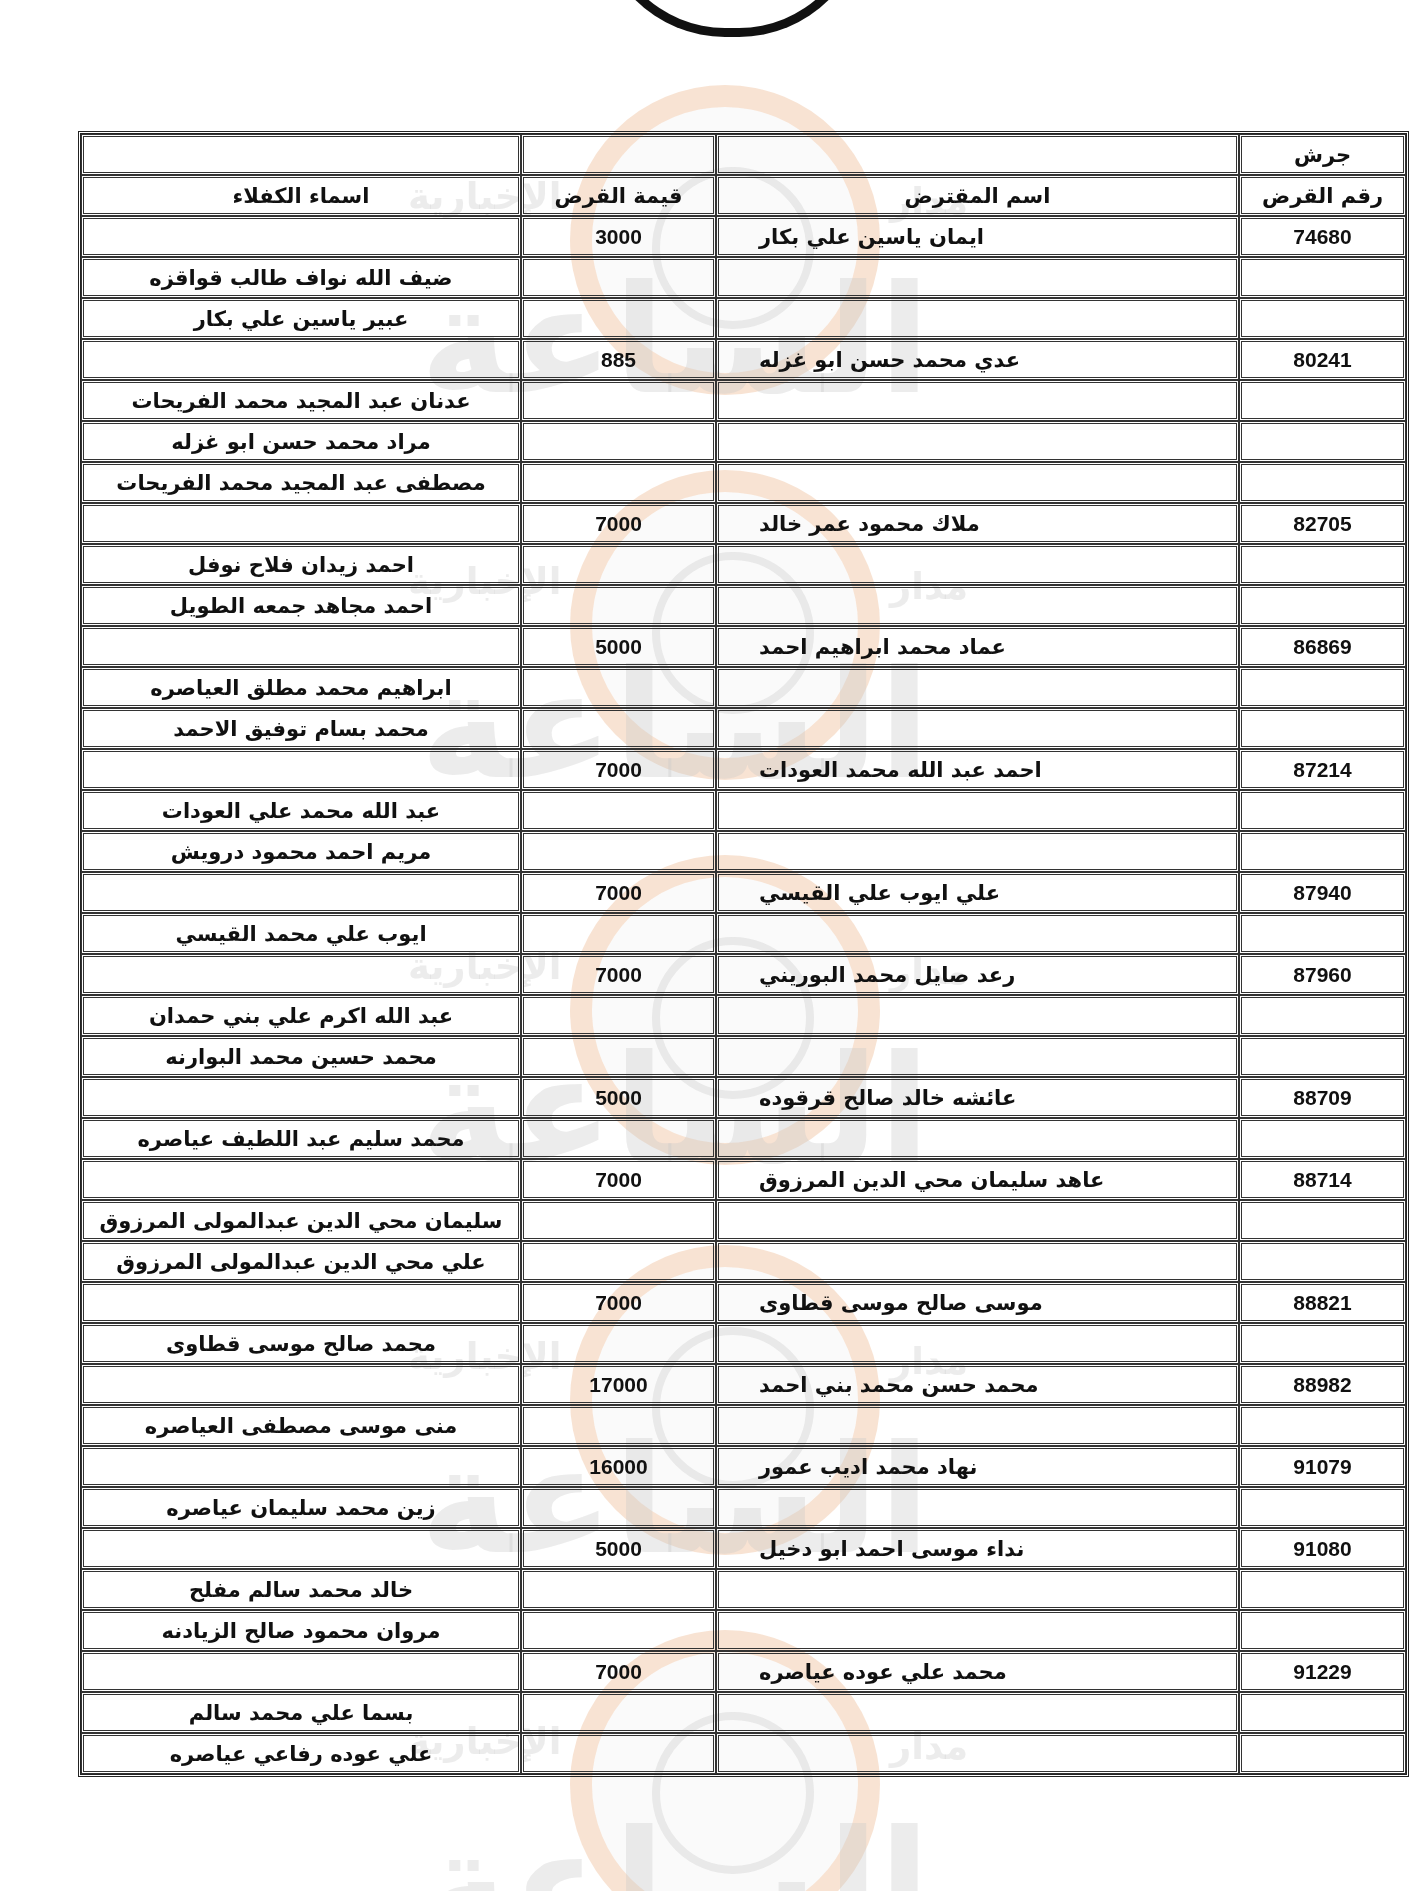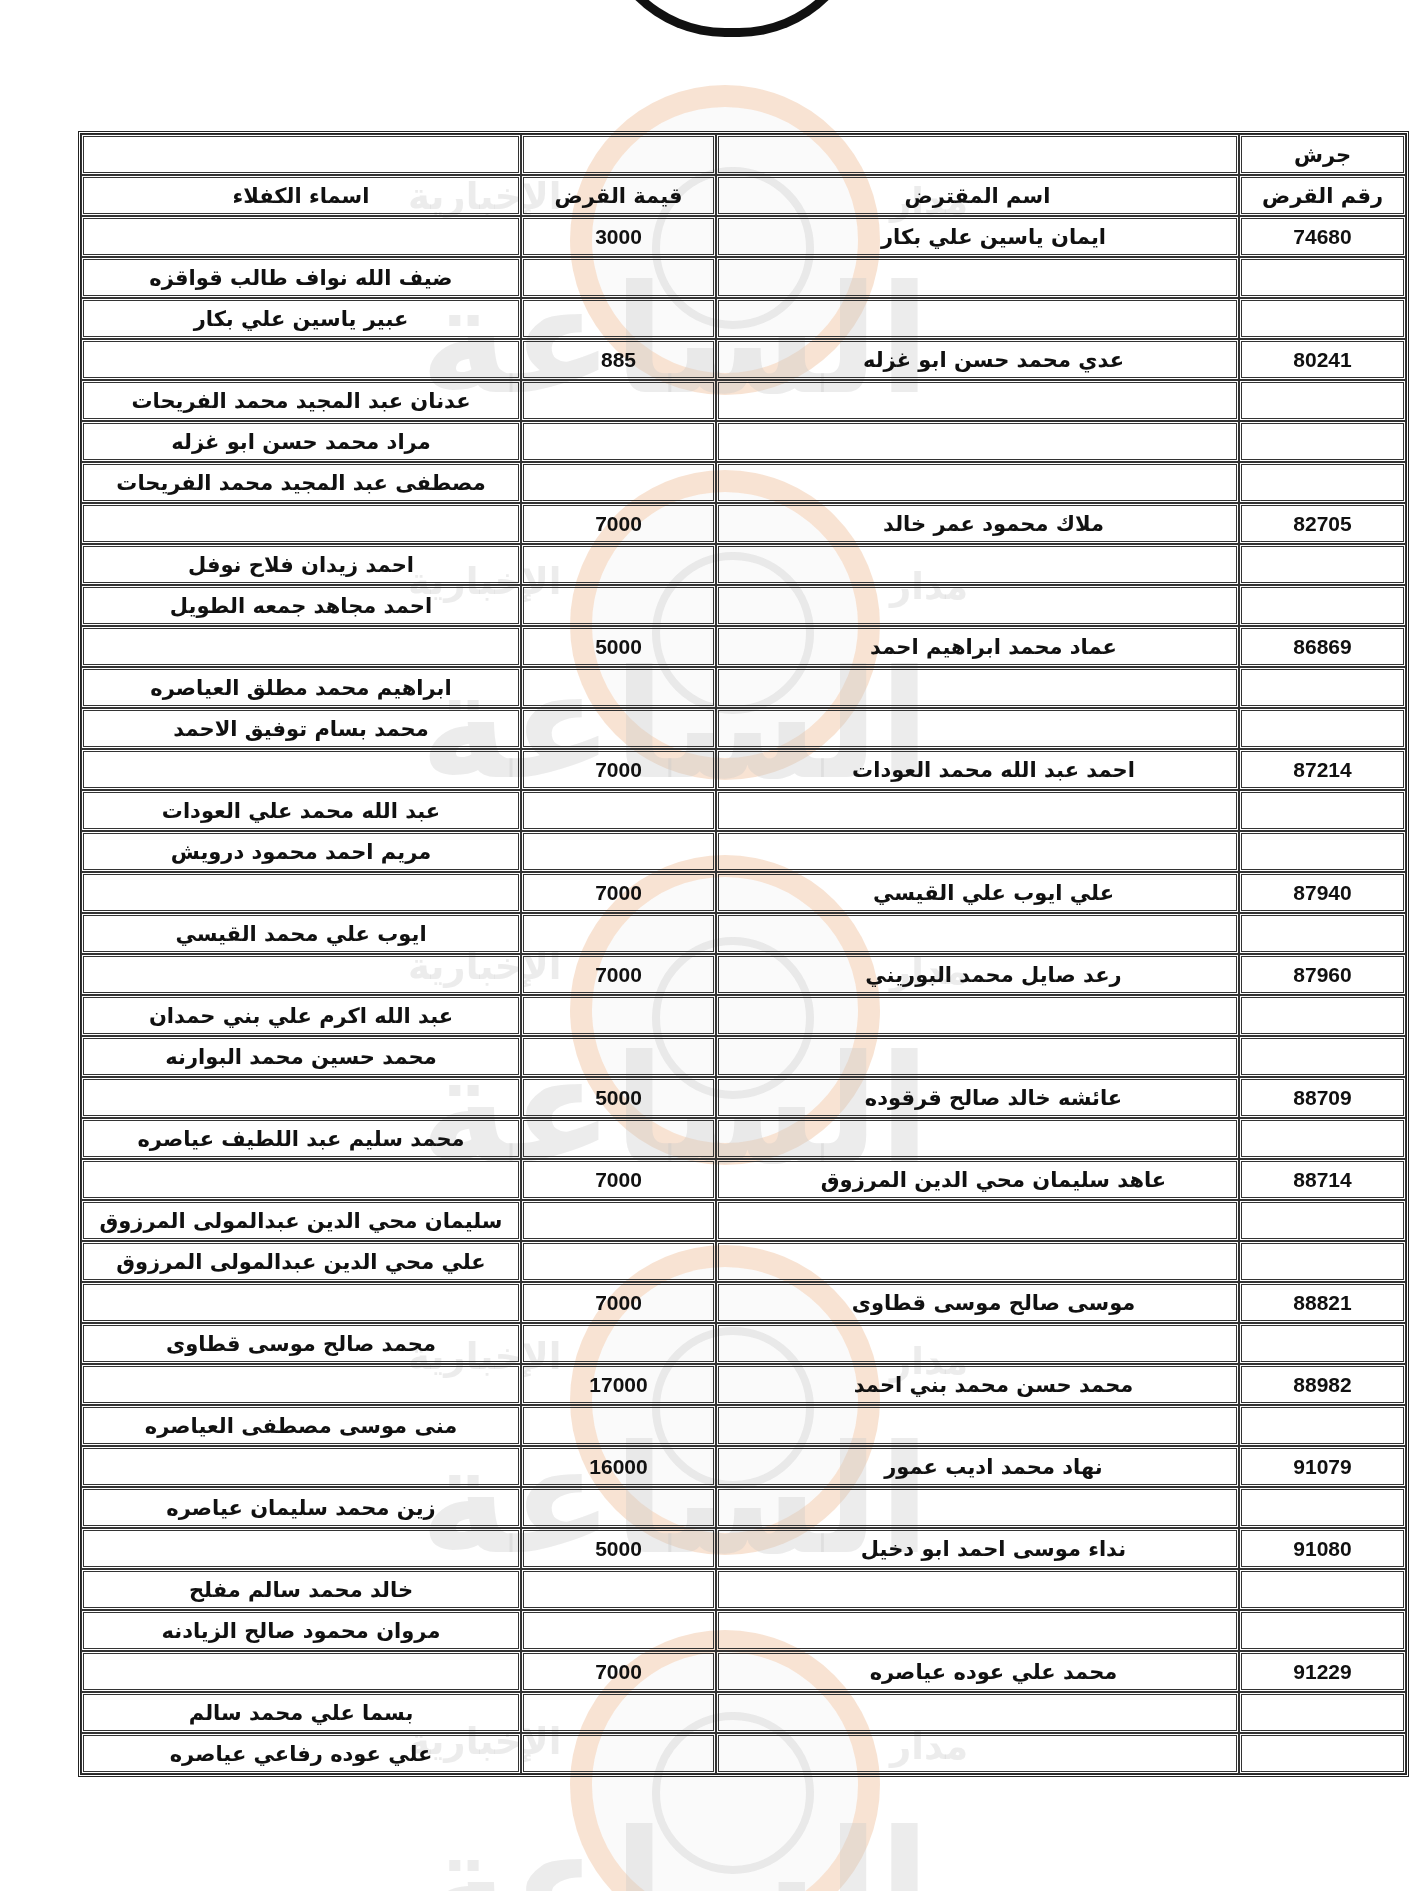--- a/index.html
+++ b/index.html
@@ -39,21 +39,21 @@
       vertical-align: middle; white-space: nowrap; overflow: hidden;
     }
     col.c-loan { width: 167px; }
     col.c-borrower { width: 523px; }
     col.c-amount { width: 195px; }
     col.c-guarantor { width: 440px; }
     td.loan-no, td.amount { font-family: "Liberation Sans", sans-serif; font-size: 23px; margin-left: 32px; }
     td.region { text-align: right; padding-right: 22px; }
     td.guarantor { text-align: center; padding-left: 40px; }
     td.hdr-guarantor { padding-left: 90px; }
-    tr.borrower-row td.borrower { text-align: center; padding-left: 40px; }
+    tr.borrower-row td.borrower { text-align: left; padding-left: 40px; }
   </style>
 </head>
 <body>
 
 <div class="logo-arc"></div>
 
 <div class="watermark" style="left:0;top:0;width:1414px;height:1891px;" id="wm-layer">
     <div class="watermark wm-clock" style="left: 570px; top: 85px;">
       <div class="inner"></div>
     </div>

